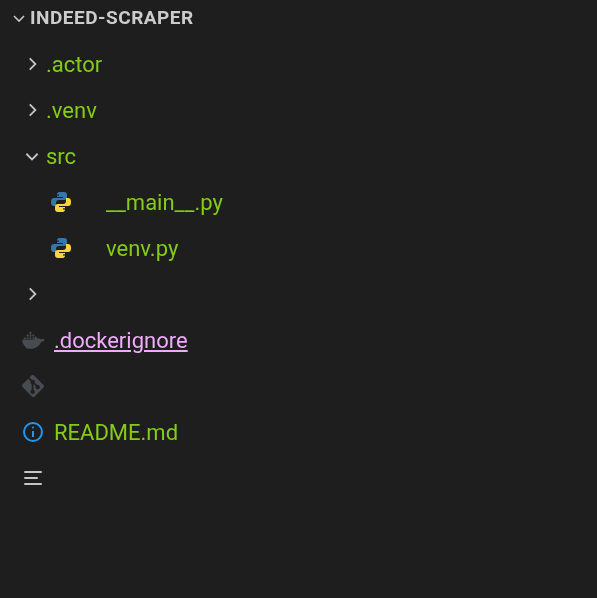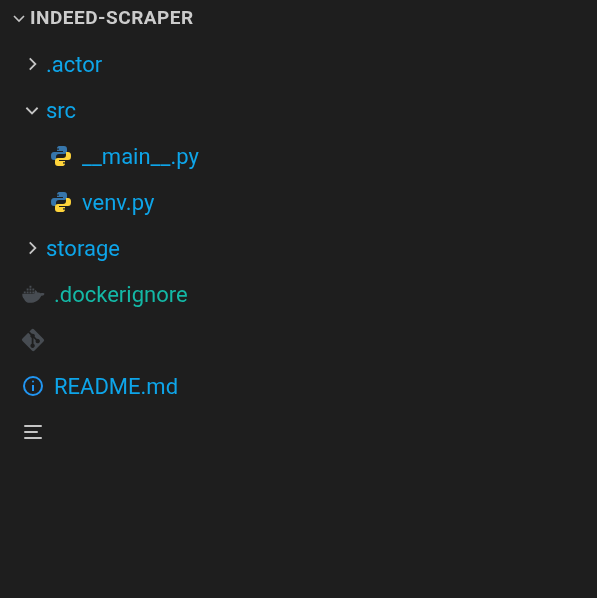--- a/index.html
+++ b/index.html
@@ -26,40 +26,40 @@
   .tree-header .title { }
   .tree { padding-top: 2px; }
   .row {
     display: flex;
     align-items: center;
     height: 46px;
     padding-left: 18px;
     cursor: pointer;
   }
   .row.depth-1 { padding-left: 18px; }
-  .row.depth-2 { padding-left: 46px; }
+  .row.depth-2 { padding-left: 46px; gap: 24px; }
   .chevron {
     width: 28px;
     display: flex;
     align-items: center;
     justify-content: center;
     color: #c5c5c5;
   }
   .chevron svg { width: 18px; height: 18px; }
   .icon {
     width: 30px;
     display: flex;
     align-items: center;
     justify-content: center;
     margin-right: 6px;
   }
   .icon svg { width: 24px; height: 24px; }
-  .label { color: #0ea5e9; }
+  .label { color: #84cc16; }
   .dim .icon svg { opacity: 0.55; }
-  .dim .label { color: #14b8a6; }
+  .dim .label { color: #f0abfc; text-decoration: underline; }
 </style>
 </head>
 <body>
 
 <div class="tree-header">
   <span class="chev">
     <svg viewBox="0 0 16 16" fill="none" stroke="#c5c5c5" stroke-width="1.6">
         <path d="M3 6l5 5 5-5"></path>
       </svg>
   </span>
@@ -70,20 +70,28 @@
 
   <div class="row depth-1">
     <span class="chevron">
       <svg viewBox="0 0 16 16" fill="none" stroke="#c5c5c5" stroke-width="1.6">
           <path d="M6 3l5 5-5 5"></path>
         </svg>
     </span>
     <span class="label">.actor</span>
   </div>
 
+  <div class="row depth-1">
+    <span class="chevron">
+      <svg viewBox="0 0 16 16" fill="none" stroke="#c5c5c5" stroke-width="1.6">
+          <path d="M6 3l5 5-5 5"></path>
+        </svg>
+    </span>
+    <span class="label">.venv</span>
+  </div>
 
   <div class="row depth-1">
     <span class="chevron">
       <svg viewBox="0 0 16 16" fill="none" stroke="#c5c5c5" stroke-width="1.6">
           <path d="M3 6l5 5 5-5"></path>
         </svg>
     </span>
     <span class="label">src</span>
   </div>
 
@@ -106,21 +114,20 @@
     </span>
     <span class="label">venv.py</span>
   </div>
 
   <div class="row depth-1">
     <span class="chevron">
       <svg viewBox="0 0 16 16" fill="none" stroke="#c5c5c5" stroke-width="1.6">
           <path d="M6 3l5 5-5 5"></path>
         </svg>
     </span>
-    <span class="label">storage</span>
   </div>
 
   <div class="row depth-1 dim">
     <span class="icon">
       <svg viewBox="0 0 24 24" fill="#6a737d">
           <path d="M4 13h2v-2H4v2zm3 0h2v-2H7v2zm3 0h2v-2h-2v2zm3 0h2v-2h-2v2zM7 10h2V8H7v2zm3 0h2V8h-2v2zm3 0h2V8h-2v2zm-3-3h2V5h-2v2zm11 5.5c-.6-.4-1.8-.5-2.7-.3-.1-.9-.7-1.7-1.6-2.3l-.5-.3-.3.5c-.5.8-.7 2-.3 2.8-.3.2-.9.4-1.6.4H2.5c-.3 1.7.2 3.9 1.6 5.4C5.5 22.2 7.6 23 10.3 23c5.8 0 10.1-2.7 12.1-7.5.8 0 2.4 0 3.2-1.6l.2-.4-.4-.3c-.7-.5-2.3-.6-3.4-.2z" transform="translate(-1 -1) scale(0.95)"></path>
         </svg>
     </span>
     <span class="label">.dockerignore</span>
   </div>

